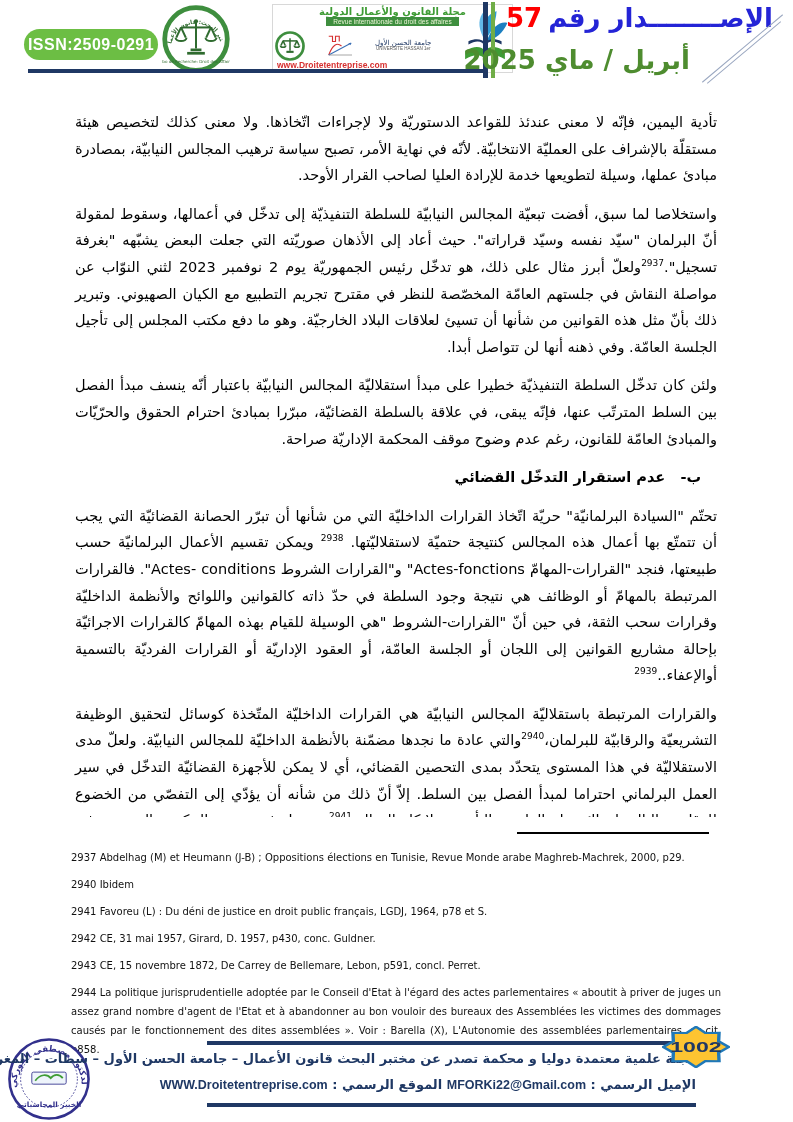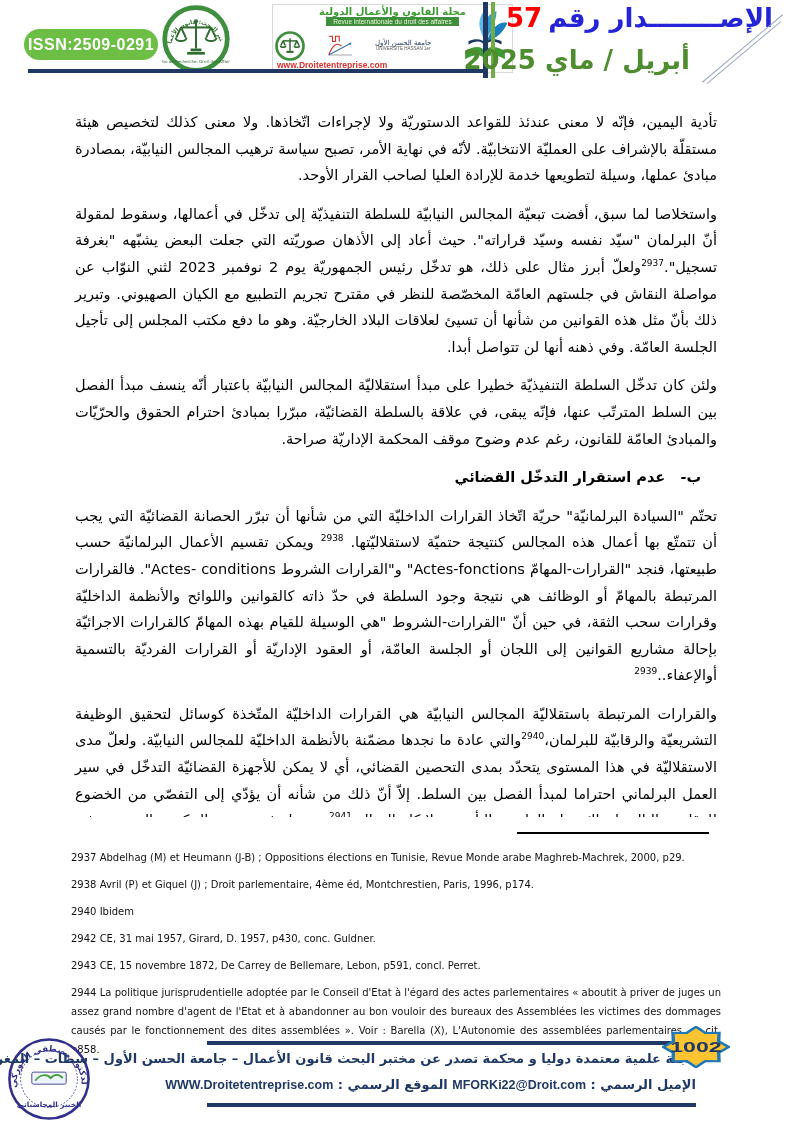--- a/index.html
+++ b/index.html
@@ -151,22 +151,22 @@
       <p class="body-p">ولئن كان تدخّل السلطة التنفيذيّة خطيرا على مبدأ استقلاليّة المجالس النيابيّة باعتبار أنّه ينسف مبدأ الفصل بين السلط المترتّب عنها، فإنّه يبقى، في علاقة بالسلطة القضائيّة، مبرّرا بمبادئ احترام الحقوق والحرّيّات والمبادئ العامّة للقانون، رغم عدم وضوح موقف المحكمة الإداريّة صراحة.</p>
       <p class="body-h">ب-&nbsp;&nbsp;&nbsp;عدم استقرار التدخّل القضائي</p>
       <p class="body-p">تحتّم "السيادة البرلمانيّة" حريّة اتّخاذ القرارات الداخليّة التي من شأنها أن تبرّر الحصانة القضائيّة التي يجب أن تتمتّع بها أعمال هذه المجالس كنتيجة حتميّة لاستقلاليّتها. <sup>2938</sup> ويمكن تقسيم الأعمال البرلمانيّة حسب طبيعتها، فنجد "القرارات-المهامّ Actes-fonctions" و"القرارات الشروط Actes- conditions". فالقرارات المرتبطة بالمهامّ أو الوظائف هي نتيجة وجود السلطة في حدّ ذاته كالقوانين واللوائح والأنظمة الداخليّة وقرارات سحب الثقة، في حين أنّ "القرارات-الشروط "هي الوسيلة للقيام بهذه المهامّ كالقرارات الاجرائيّة بإحالة مشاريع القوانين إلى اللجان أو الجلسة العامّة، أو العقود الإداريّة أو القرارات الفرديّة بالتسمية أوالإعفاء..<sup>2939</sup></p>
       <p class="body-p">والقرارات المرتبطة باستقلاليّة المجالس النيابيّة هي القرارات الداخليّة المتّخذة كوسائل لتحقيق الوظيفة التشريعيّة والرقابيّة للبرلمان،<sup>2940</sup>والتي عادة ما نجدها مضمّنة بالأنظمة الداخليّة للمجالس النيابيّة. ولعلّ مدى الاستقلاليّة في هذا المستوى يتحدّد بمدى التحصين القضائي، أي لا يمكن للأجهزة القضائيّة التدخّل في سير العمل البرلماني احتراما لمبدأ الفصل بين السلط. إلاّ أنّ ذلك من شأنه أن يؤدّي إلى التفصّي من الخضوع للرقابة وبالتالي انتهاك دولة القانون بالتأسيس لإنكار العدالة.<sup>2941</sup>وهو ما دفع مندوب الحكومة الفرنسي في ملاحظاته حول قرار صادر عن مجلس الدولة الفرنسي في 31 ماي 1957 <sup>2942</sup> إلى انتقاد هذا التحصين القضائي ضدّ الأعمال البرلمانيّة التي أدّت، منذ قرار 15 نوفمبر 1872 <sup>2943</sup> ، إلى ضرب حقّ التقاضي لأعوان البرلمان وإنكار المسؤوليّة الإداريّة البرلمانيّة.<sup>2944</sup></p>
       <p class="body-p">ومردّ هذا الإحجام في عن الرقابة عن الأعمال البرلمانيّة هو اعتماد فقه القضاء الفرنسي المعيار العضوي، الذي يقتضي عدم اختصاص القضاء بالنظر في الأعمال الصادرة عن المجالس النيابيّة كلّما كان مصدرها المؤسّسة البرلمانيّة سواء تعلّق الأمر</p>
     </main>
 
   <div class="fn-sep"></div>
   <section class="footnotes" id="footnotes-list">
       <p class="fn">2937 Abdelhag (M) et Heumann (J-B) ; Oppositions élections en Tunisie, Revue Monde arabe Maghreb-Machrek, 2000, p29.</p>
-      <p class="fn">2938 Avril (P) et Giquel (J) ; Droit parlementaire, 4ème éd, Montchrestien, Paris, 1996, p174.</p>
       <p class="fn">2940 Ibidem</p>
+      <p class="fn">2941 Favoreu (L) : Du déni de justice en droit public français, LGDJ, 1964, p78 et S.</p>
       <p class="fn">2942 CE, 31 mai 1957, Girard, D. 1957, p430, conc. Guldner.</p>
       <p class="fn">2943 CE, 15 novembre 1872, De Carrey de Bellemare, Lebon, p591, concl. Perret.</p>
       <p class="fn">2944 La politique jurisprudentielle adoptée par le Conseil d'Etat à l'égard des actes parlementaires « aboutit à priver de juges un assez grand nombre d'agent de l'Etat et à abandonner au bon vouloir des bureaux des Assemblées les victimes des dommages causés par le fonctionnement des dites assemblées ». Voir : Barella (X), L'Autonomie des assemblées parlementaires, op.cit, p858.</p>
     </section>
 
   <div>
     <svg class="stamp" viewBox="0 0 100 100">
       <circle cx="50" cy="50" r="46" fill="#fff" stroke="#32308C" stroke-width="3"></circle>
       <circle cx="50" cy="50" r="33" fill="none" stroke="#32308C" stroke-width="1" stroke-dasharray="2 2"></circle>
       <defs>
@@ -177,21 +177,21 @@
       </text>
       <rect x="30" y="42" width="40" height="14" rx="2" fill="#eef4fb" stroke="#32308C" stroke-width="1"></rect>
       <path d="M 34 52 C 40 44 48 44 52 49 C 56 44 62 44 66 49" stroke="#3F9C35" stroke-width="2" fill="none"></path>
       <text x="50" y="82" font-size="8.5" fill="#32308C" font-weight="bold" text-anchor="middle">الخبير المحاسباتي</text>
     </svg>
 
     <div class="f-rule top"></div>
     <div class="f-line l1">مجلة علمية معتمدة  دوليا و محكمة تصدر عن مختبر البحث قانون الأعمال – جامعة الحسن الأول – سطات – المغرب</div>
     <div class="f-line l2" dir="rtl">
       <span>الإميل الرسمي :</span>
-      <span class="ltr">MFORKi22@Droit.com</span>
+      <span class="ltr">MFORKi22@Gmail.com</span>
       <span>الموقع الرسمي :</span>
       <span class="ltr">WWW.Droitetentreprise.com</span>
     </div>
     <div class="f-rule bottom"></div>
 
     <svg class="page-badge" viewBox="0 0 100 100" preserveAspectRatio="none">
       <polygon points="98,50 83.3,63.8 83.9,83.9 63.8,83.3 50,98 36.2,83.3 16.1,83.9 16.7,63.8 2,50 16.7,36.2 16.1,16.1 36.2,16.7 50,2 63.8,16.7 83.9,16.1 83.3,36.2" fill="#FDC431" stroke="#1F78B8" stroke-width="5"></polygon>
       <text x="50" y="62" font-size="34" font-weight="bold" fill="#1F3864" text-anchor="middle" font-family="Liberation Sans, sans-serif">1002</text>
     </svg>
   </div>

